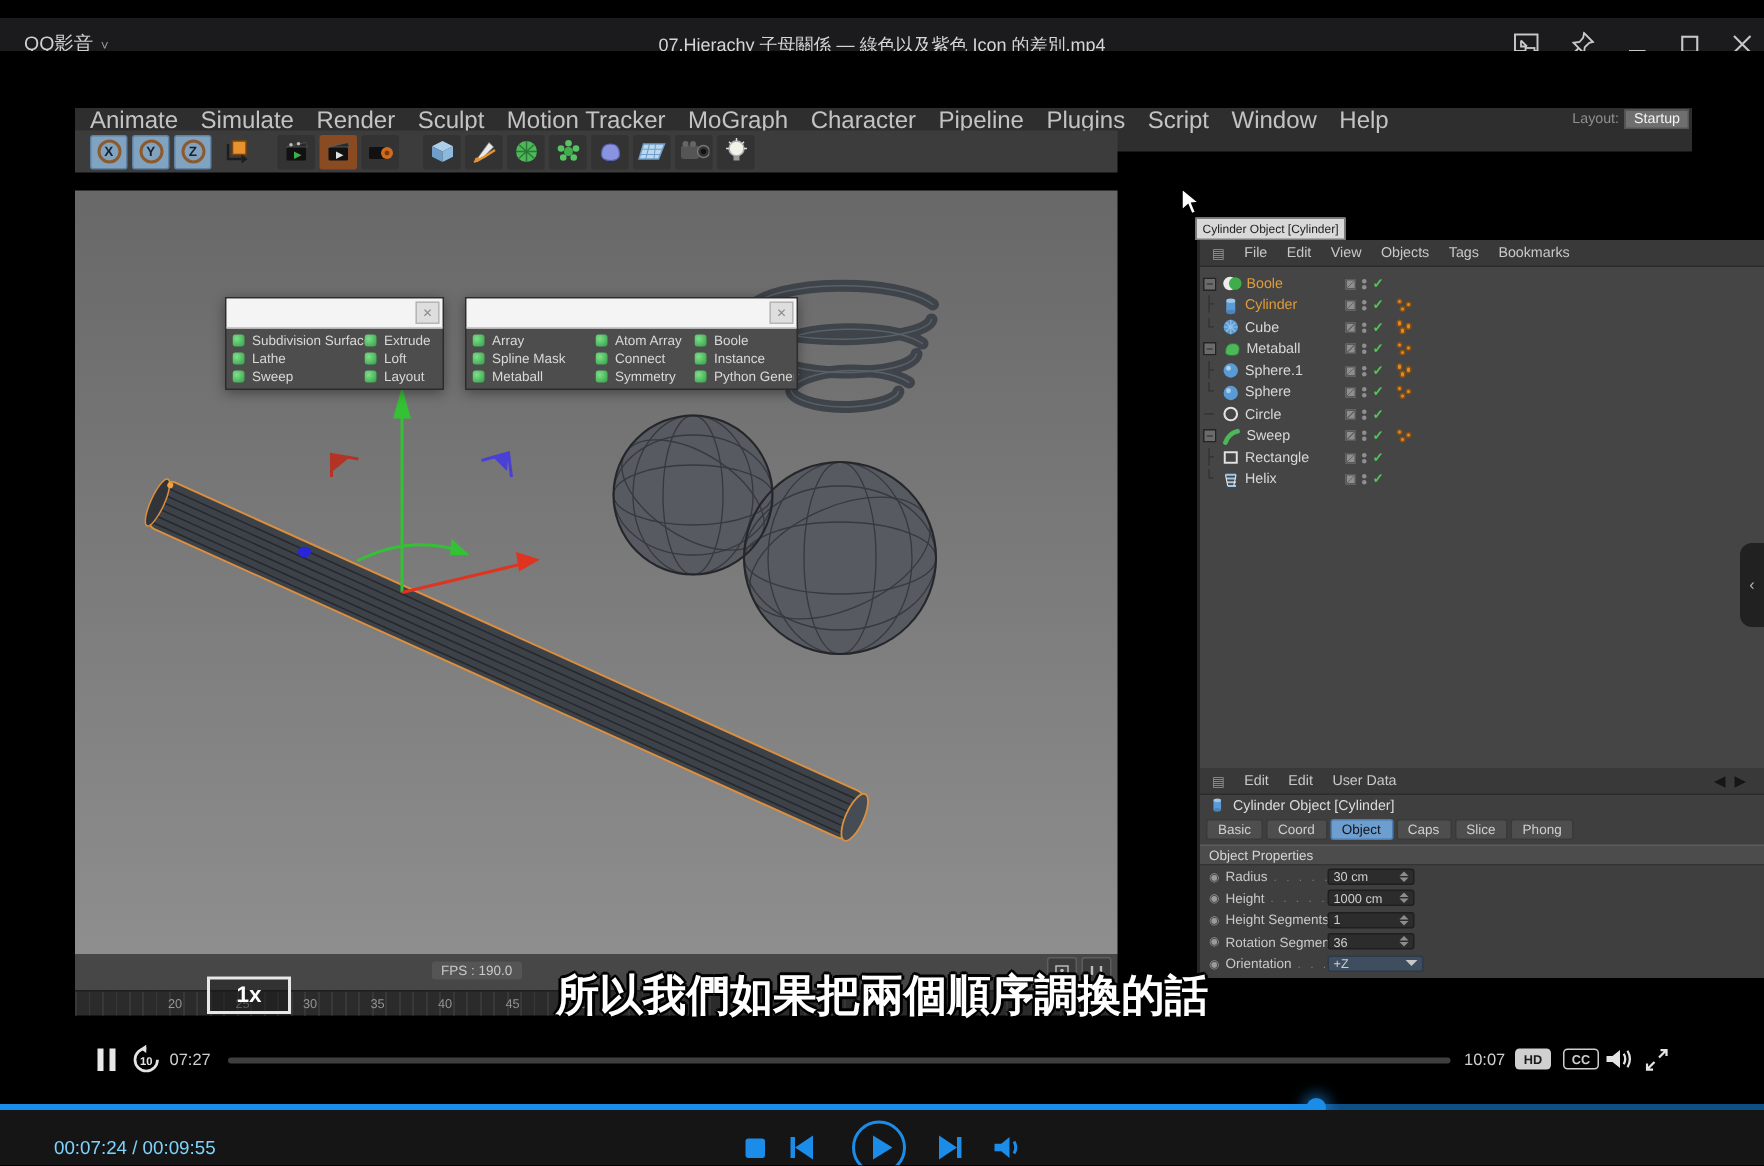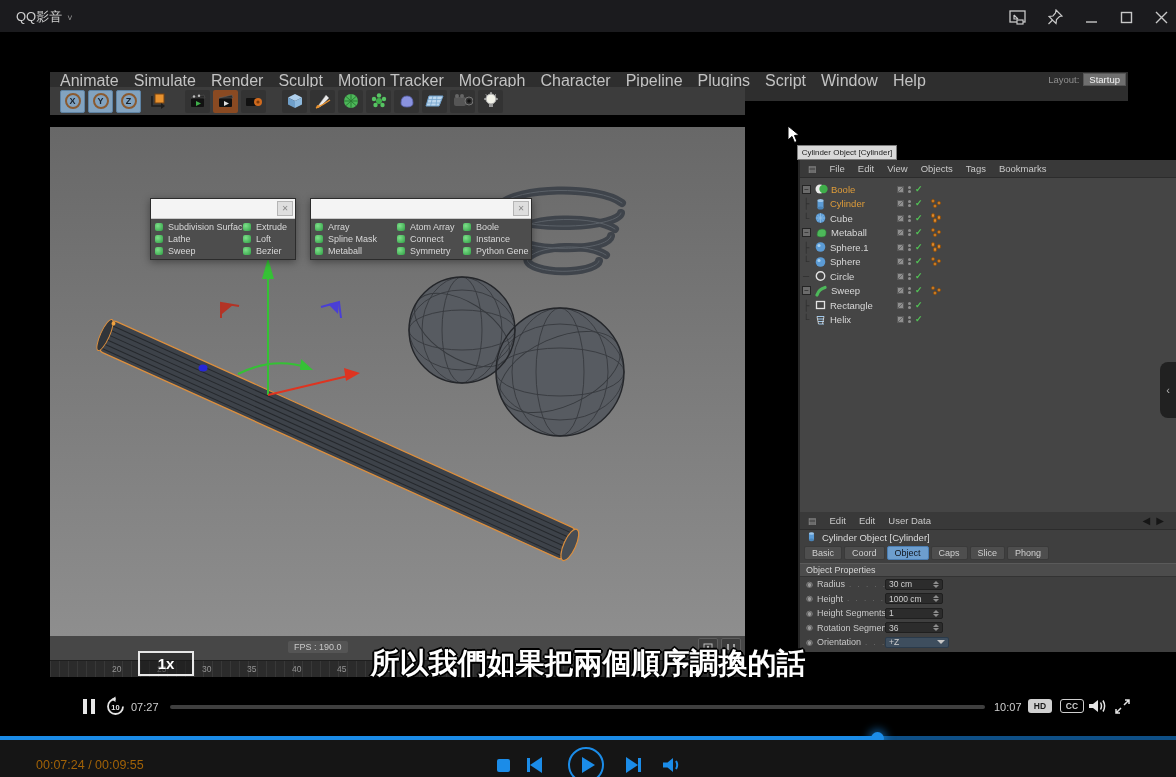--- a/index.html
+++ b/index.html
@@ -1,21 +1,21 @@
 <!DOCTYPE html>
 <html><head>
 <meta charset="utf-8">
 <style>
   html,body{margin:0;padding:0;background:#000;}
   *{box-sizing:border-box;font-family:"Liberation Sans",sans-serif;}
   .stage{position:relative;width:1176px;height:777px;background:#000;overflow:hidden;}
   .abs{position:absolute;}
 
   
-  .titlebar{left:0;top:0;width:1176px;height:32px;background:#1b1b1e;display:flex;align-items:center;}
+  .titlebar{left:0;top:12px;width:1176px;height:32px;background:#1b1b1e;display:flex;align-items:center;}
   .app-name{position:absolute;left:16px;top:8px;font-size:13px;color:#cfcfcf;}
   .app-chev{font-size:9px;color:#9a9a9a;margin-left:5px;}
   .win-title{position:absolute;left:0;width:100%;text-align:center;font-size:12px;color:#d6d6d6;top:10px;pointer-events:none;}
   .win-btns{position:absolute;right:8px;top:0;height:34px;display:flex;align-items:center;gap:22px;}
   .win-btns svg{display:block;}
 
   
   .video-area{left:0;top:34px;width:1176px;height:691px;background:#000;}
 
   
@@ -91,54 +91,55 @@
   .stp b{width:0;height:0;border-left:3px solid transparent;border-right:3px solid transparent;}
   .stp b.up{border-bottom:3px solid #8d8d8d;} .stp b.dn{border-top:3px solid #8d8d8d;}
   .abox.dd{width:64px;background:#3e4e5e;border-color:#2a3a4a;}
   .abox.dd .caret{margin-left:auto;width:0;height:0;border-left:4px solid transparent;border-right:4px solid transparent;border-top:4px solid #c6c6c6;}
 
   
   .subtitle{left:0;top:644px;width:1176px;text-align:center;font-size:29px;font-weight:bold;color:#fff;z-index:40;
     text-shadow:-2px 0 0 #000,2px 0 0 #000,0 -2px 0 #000,0 2px 0 #000,-1px -1px 0 #000,1px 1px 0 #000,-1px 1px 0 #000,1px -1px 0 #000;}
 
   
-  .emb{left:0;top:690px;width:948px;height:35px;margin-left:18px;}
+  .emb{left:0;top:690px;width:948px;height:35px;}
   .emb .pause{position:absolute;left:65px;top:9px;display:flex;gap:4px;}
   .emb .pause i{width:4px;height:15px;background:#e8e8e8;}
   .emb-time{position:absolute;top:11px;font-size:11px;color:#cfcfcf;}
   .emb-track{position:absolute;left:152px;top:15px;width:815px;height:4px;background:#3f3f3f;border-radius:2px;}
   .emb-played{height:4px;width:643px;background:#a8a8a8;border-radius:2px;}
   .badge{position:absolute;top:9px;width:24px;height:14px;border-radius:3px;font-size:8.5px;font-weight:bold;display:flex;align-items:center;justify-content:center;}
   .badge.hd{background:#d0d0d0;color:#1a1a1a;}
   .badge.cc{border:1.5px solid #cfcfcf;color:#cfcfcf;}
 
   
   .qq-progress{left:0;top:736px;width:1176px;height:4px;background:#0e4f86;}
   .qq-played{width:878px;height:4px;background:#1b8ce8;}
   .qq-thumb{position:absolute;left:871px;top:731.5px;width:13px;height:13px;border-radius:50%;background:#1b8ce8;box-shadow:0 0 9px 3px rgba(27,140,232,.55);}
   .qq-bar{left:0;top:740px;width:1176px;height:37px;background:#151515;}
-  .qq-time{position:absolute;left:36px;top:18px;font-size:12.5px;color:#a16207;}
+  .qq-time{position:absolute;left:36px;top:18px;font-size:12.5px;color:#7dd3fc;}
   .stop-btn{position:absolute;left:497px;top:19px;width:13px;height:13px;background:#1b8ce8;border-radius:2px;}
   .skip{position:absolute;top:17px;display:flex;align-items:center;}
   .skip .bar{width:2.5px;height:14px;background:#1b8ce8;}
   .tri-l{width:0;height:0;border-top:8px solid transparent;border-bottom:8px solid transparent;border-right:12px solid #1b8ce8;}
   .tri-r{width:0;height:0;border-top:8px solid transparent;border-bottom:8px solid transparent;border-left:12px solid #1b8ce8;}
   .play-btn{position:absolute;left:568px;top:747px;width:36px;height:36px;border:2.5px solid #1b8ce8;border-radius:50%;display:flex;align-items:center;justify-content:center;}
   .play-btn .tri{width:0;height:0;border-top:8px solid transparent;border-bottom:8px solid transparent;border-left:13px solid #1b8ce8;margin-left:4px;}
 
   .side-tab{left:1160px;top:362px;width:16px;height:56px;background:#212121;border-radius:8px 0 0 8px;color:#b5b5b5;display:flex;align-items:center;justify-content:center;font-size:11px;z-index:45;}
   .cursor{left:787px;top:125px;z-index:50;}
 </style>
 </head>
 <body>
 
 <div class="stage">
 
   <div class="abs titlebar">
     <span class="app-name"><span>QQ影音</span><span class="app-chev">˅</span></span>
+    <span class="win-title">07.Hierachy 子母關係 — 綠色以及紫色 Icon 的差別.mp4</span>
     <div class="win-btns">
       <span>
           <svg width="17" height="15" viewBox="0 0 17 15">
             <rect x="1" y="1" width="15" height="11" fill="none" stroke="#c8c8c8" stroke-width="1.3"></rect>
             <path d="M5 5 l4 4 M9 9 h-4 v-4" stroke="#c8c8c8" stroke-width="1.2" fill="none"></path>
             <rect x="8" y="10" width="6" height="4" fill="#1b1b1e" stroke="#c8c8c8" stroke-width="1.2"></rect>
           </svg>
         </span>
       <span>
           <svg width="15" height="16" viewBox="0 0 15 16">
@@ -374,21 +375,21 @@
             <span class="pal-item">
               <i class="pal-ico"></i>
               <span>Loft</span>
             </span>
             <span class="pal-item">
               <i class="pal-ico"></i>
               <span>Sweep</span>
             </span>
             <span class="pal-item">
               <i class="pal-ico"></i>
-              <span>Bezier</span>
+              <span>Layout</span>
             </span>
           </div>
       </div>
 
       
       <div class="palette" style="left:260px;top:71px;width:222px;">
         <div class="pal-title">
             <span class="pal-close">✕</span>
           </div>
         <div class="pal-grid" style="grid-template-columns:82px 66px 66px;">

